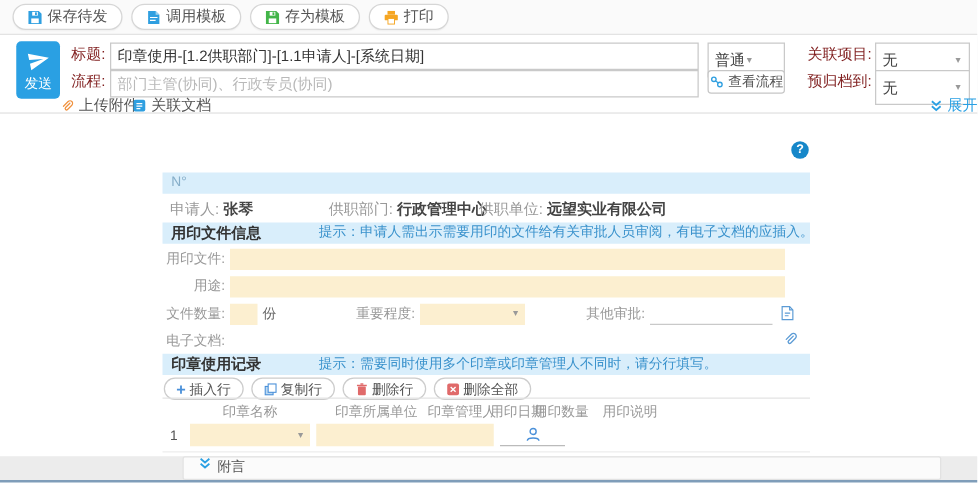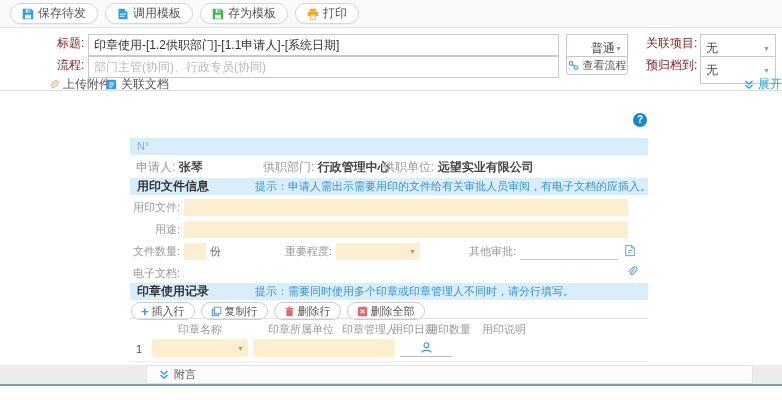--- a/index.html
+++ b/index.html
@@ -20,21 +20,21 @@
     border-bottom:1px solid #dcdcdc;box-shadow:0 1px 2px rgba(0,0,0,.05)}
   .send-btn{position:absolute;left:13px;top:5px;width:35px;height:46px;background:#2aa0e3;
     border-radius:4px;display:flex;flex-direction:column;align-items:center;justify-content:center;
     gap:2px;color:#fff;cursor:pointer}
   .send-btn .slabel{font-size:11px}
   .hlabel{position:absolute;height:18px;line-height:18px;color:#7f1d1d;font-size:12px}
   .hinput{position:absolute;height:18px;border:1px solid #c9c9c9;background:#fff;font-size:12px;
     color:#333;padding:10px 5px;font-family:inherit}
   .hinput::placeholder{color:#b9b9b9}
   .hselect{position:absolute;height:18px;border:1px solid #c9c9c9;background:#fff;display:flex;
-    align-items:center;justify-content:flex-end;padding:13px 5px;color:#444;cursor:pointer;font-size:12px}
+    align-items:center;justify-content:flex-start;padding:13px 5px;color:#444;cursor:pointer;font-size:12px}
   .caret{color:#999;font-size:7px;line-height:1}
   .hbtn{position:absolute;height:19px;border:1px solid #c6c6c6;border-radius:3px;background:#fff;
     display:flex;align-items:center;justify-content:center;gap:4px;font-size:11px;color:#555;cursor:pointer}
   .hlink{position:absolute;display:flex;align-items:center;gap:4px;color:#555;font-size:12px;cursor:pointer}
   .hlink.blue{color:#2aa0e3}
 
   
   .formarea{position:absolute;left:0;top:91px;width:782px;height:274px;background:#fff}
   .ftitle{position:absolute;left:130px;top:11px;width:518px;text-align:center;font-size:15px;
     font-weight:bold;color:#333}
@@ -62,21 +62,21 @@
   .plus{color:#4a90d9;font-size:13px;font-weight:bold;line-height:1}
   .hairline{position:absolute;height:1px;background:#e3e3e3}
   .thl{position:absolute;top:0;font-size:11px;color:#999;white-space:nowrap}
   .rowidx{position:absolute;font-size:11px;color:#555;line-height:18px}
   .personfield{position:absolute;height:18px;border-bottom:1px solid #bbb;display:flex;
     align-items:center;justify-content:center;cursor:pointer}
 
   
   .footstrip{position:absolute;left:0;top:365px;width:782px;height:19px;background:#ececec}
   .footpanel{position:absolute;left:146px;top:365px;width:607px;height:19px;background:#fbfbfb;
-    border:1px solid #e2e2e2;border-radius:2px;display:flex;align-items:center;gap:5px;
+    border:1px solid #e2e2e2;border-radius:2px;display:flex;align-items:flex-start;gap:5px;
     padding-left:12px;font-size:11px;color:#555;cursor:pointer}
   .blueline{position:absolute;left:0;top:384px;width:782px;height:2px;background:#7f9db9}
 </style>
 </head>
 <body>
 
 <div class="app">
 
   <div class="toolbar">
     <button class="pill">
@@ -117,20 +117,28 @@
             <rect x="4" y="1" width="8" height="4" fill="#f5a623"></rect>
             <rect x="1" y="5" width="14" height="6" rx="1" fill="#f5a623"></rect>
             <rect x="4.5" y="9" width="7" height="6" fill="#fff" stroke="#f5a623"></rect>
           </svg>
       </span>
       <span>打印</span>
     </button>
   </div>
 
   <div class="header">
+    <div class="send-btn">
+      <span class="ic">
+        <svg width="18" height="18" viewBox="0 0 24 24" style="transform:rotate(-12deg)">
+            <path fill="#fff" d="M2 21l21-9L2 3v7l15 2-15 2z"></path>
+          </svg>
+      </span>
+      <span class="slabel">发送</span>
+    </div>
 
     <span class="hlabel" style="left:57px;top:6px">标题:</span>
     <input class="hinput" style="left: 88px; top: 6px; width: 471px;" value="印章使用-[1.2供职部门]-[1.1申请人]-[系统日期]">
     <div class="hselect" style="left:566px;top:6px;width:62px">
       <span>普通</span>
       <span class="caret">▼</span>
     </div>
     <span class="hlabel" style="left:646px;top:6px">关联项目:</span>
     <div class="hselect" style="left:700px;top:6px;width:76px">
       <span style="margin-right:auto">无</span>

